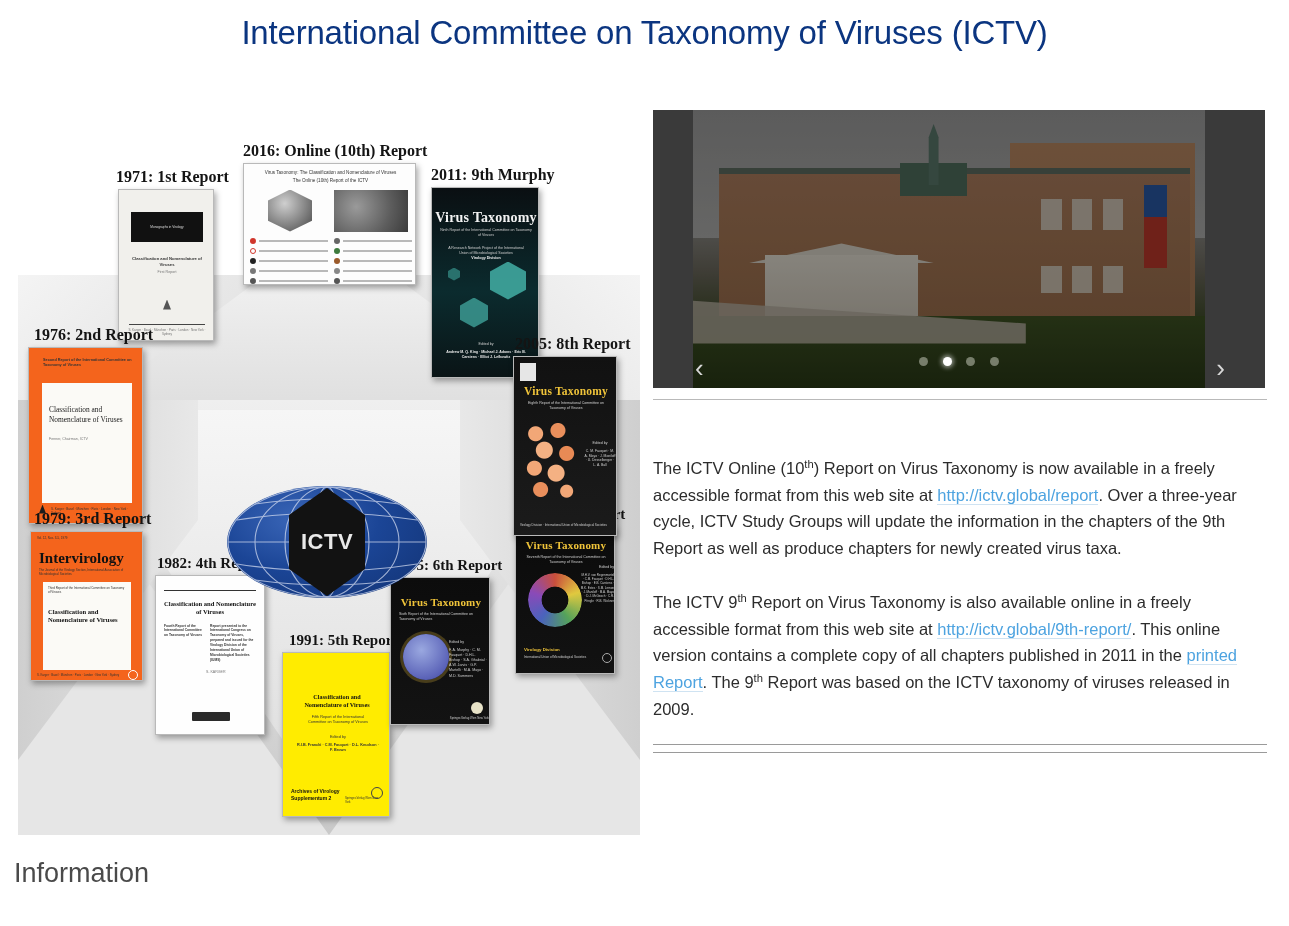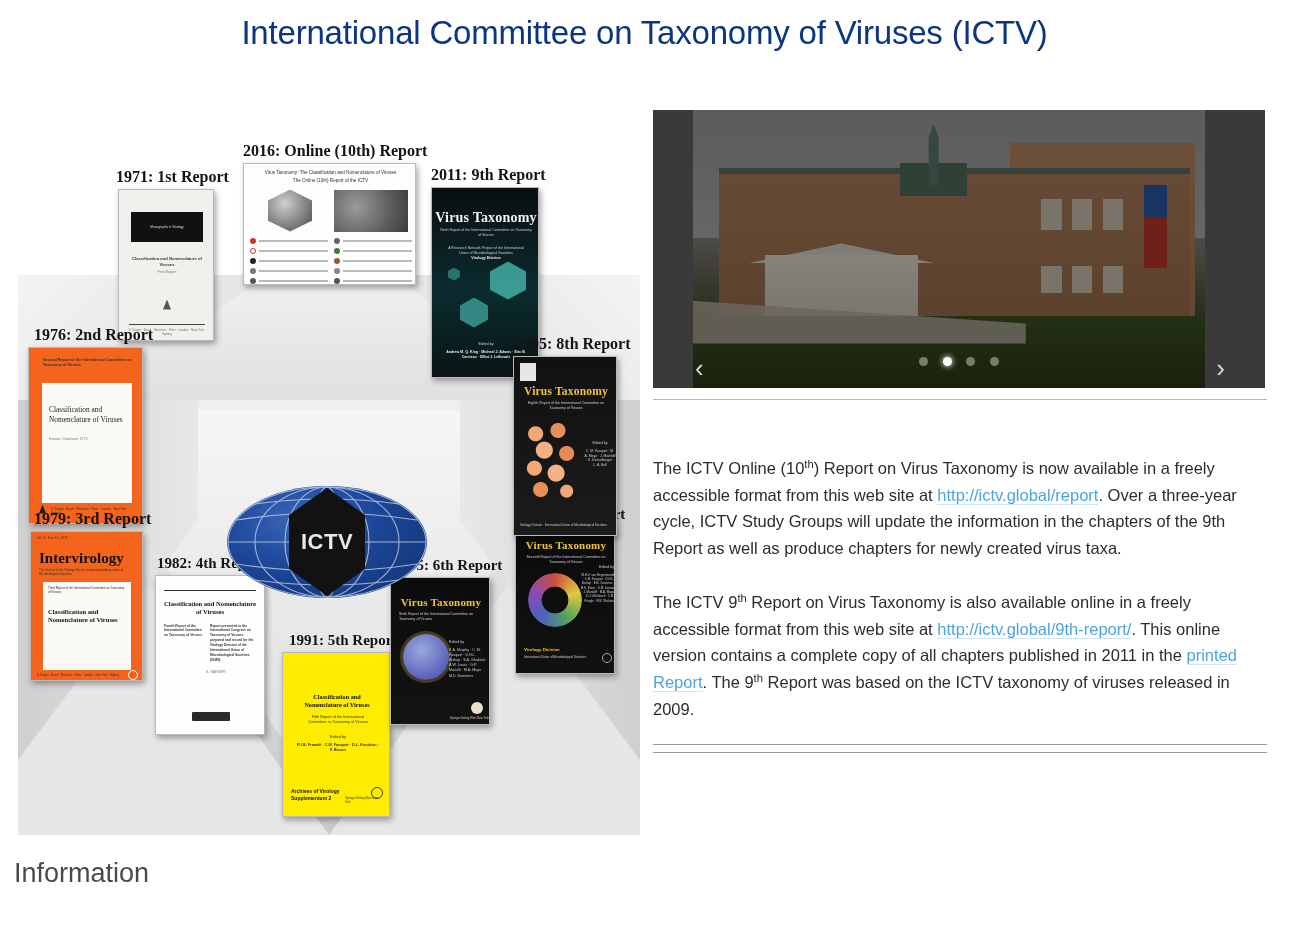--- a/index.html
+++ b/index.html
@@ -388,21 +388,21 @@
               </div>
             <div style="display:flex;align-items:center;">
                 <span style="width:6px;height:6px;border-radius:50%;background:#555;display:inline-block;margin-right:3px;"></span>
                 <span style="flex:1;height:2px;background:#b9b9b9;"></span>
               </div>
           </div>
         </div>
       </div>
 
       <div class="rep" id="r2011">
-        <div class="rep-label">2011: 9th Report</div>
+        <div class="rep-label">2011: 9th Murphy</div>
         <div class="cover">
           <div class="vt-title vt-white" style="position:absolute;left:0;top:22px;width:108px;font-size:14px;">Virus Taxonomy</div>
           <div class="tiny-d" style="position:absolute;left:7px;top:40px;width:94px;">Ninth Report of the International Committee on Taxonomy of Viruses</div>
           <div class="tiny-d" style="position:absolute;left:12px;top:58px;width:84px;">A Research Network Project of the International Union of Microbiological Societies</div>
           <div class="tiny-d" style="position:absolute;left:12px;top:68px;width:84px;font-weight:700;color:#eee;">Virology Division</div>
 
           <div style="position:absolute;left:58px;top:74px;width:36px;height:38px;background:#3fa79e;opacity:.9;
                       clip-path:polygon(50% 0,100% 26%,100% 74%,50% 100%,0 74%,0 26%);"></div>
           <div style="position:absolute;left:28px;top:110px;width:28px;height:30px;background:#39948d;opacity:.9;
                       clip-path:polygon(50% 0,100% 26%,100% 74%,50% 100%,0 74%,0 26%);"></div>

